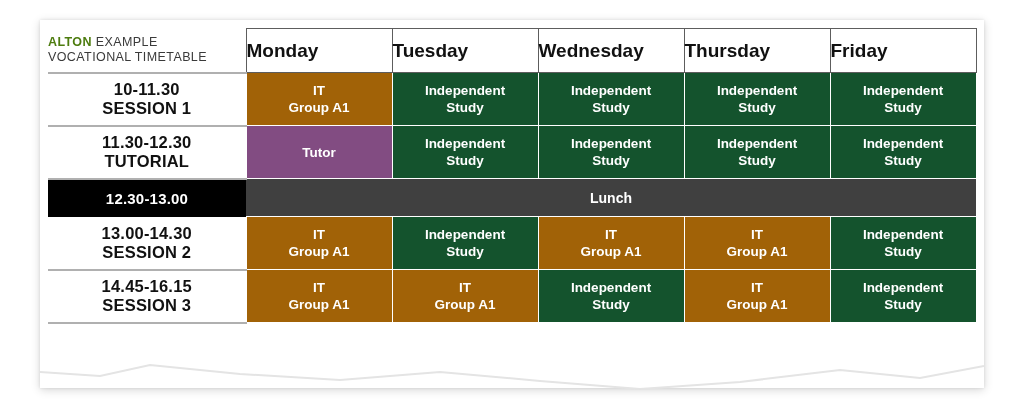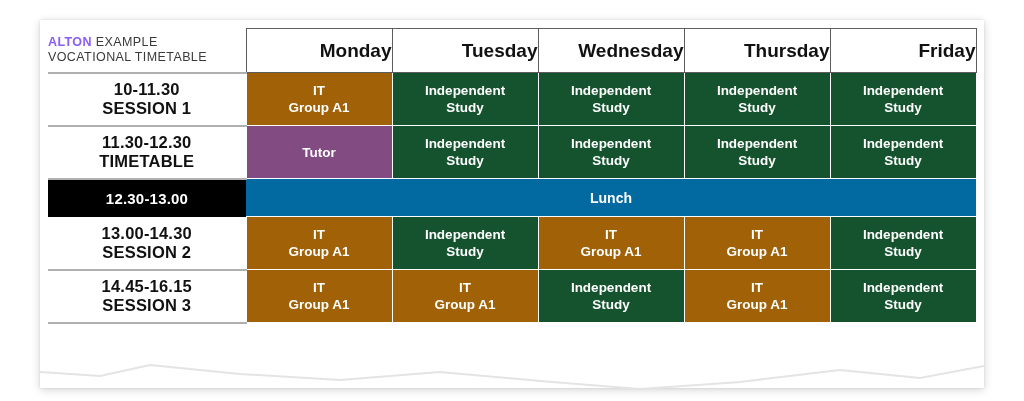--- a/index.html
+++ b/index.html
@@ -64,26 +64,26 @@
     border-bottom: 2px solid #b0b0b0;
     height: 44px;
   }
   .title-line {
     font-size: 12.5px;
     letter-spacing: 0.4px;
     color: #3a3a3a;
     line-height: 15px;
     white-space: nowrap;
   }
-  .title-strong { font-weight: bold; color: #8b5cf6; }
+  .title-strong { font-weight: bold; color: #4d7c0f; }
 
   
   .dayhead {
     height: 44px;
-    text-align: right;
+    text-align: left;
     font-size: 19px;
     font-weight: bold;
     color: #111111;
     background: #ffffff;
     border: 1px solid #5d5d5d;
   }
 
   
   .timecell {
     height: 53px;
@@ -119,21 +119,21 @@
     height: 38px;
     background: #000000;
     color: #ffffff;
     text-align: center;
     font-size: 15px;
     font-weight: bold;
     letter-spacing: 0.2px;
   }
   .banner-label {
     height: 38px;
-    background: #0369a1;
+    background: #404040;
     color: #ffffff;
     text-align: center;
     font-size: 14px;
     font-weight: bold;
   }
 </style>
 </head>
 <body>
 
 <div id="stage">
@@ -163,21 +163,21 @@
           </tr>
           <tr>
             <td class="timecell"><span>10-11.30</span><span class="l2">SESSION 1</span></td>
             <td class="cell cell-orange"><span>IT</span><span class="l2">Group A1</span></td>
             <td class="cell cell-green"><span>Independent</span><span class="l2">Study</span></td>
             <td class="cell cell-green"><span>Independent</span><span class="l2">Study</span></td>
             <td class="cell cell-green"><span>Independent</span><span class="l2">Study</span></td>
             <td class="cell cell-green"><span>Independent</span><span class="l2">Study</span></td>
           </tr>
           <tr>
-            <td class="timecell"><span>11.30-12.30</span><span class="l2">TIMETABLE</span></td>
+            <td class="timecell"><span>11.30-12.30</span><span class="l2">TUTORIAL</span></td>
             <td class="cell cell-purple"><span>Tutor</span></td>
             <td class="cell cell-green"><span>Independent</span><span class="l2">Study</span></td>
             <td class="cell cell-green"><span>Independent</span><span class="l2">Study</span></td>
             <td class="cell cell-green"><span>Independent</span><span class="l2">Study</span></td>
             <td class="cell cell-green"><span>Independent</span><span class="l2">Study</span></td>
           </tr>
           <tr>
             <td class="banner-time">12.30-13.00</td>
             <td class="banner-label" colspan="5">Lunch</td>
           </tr>

